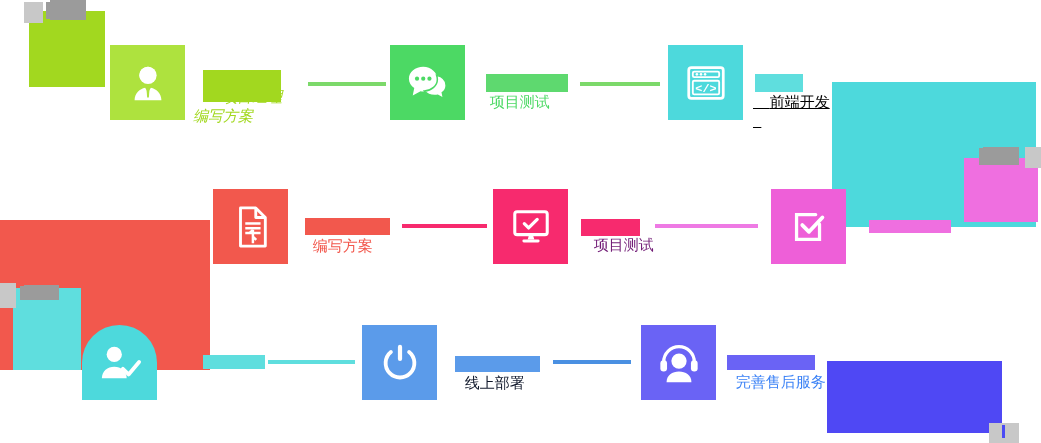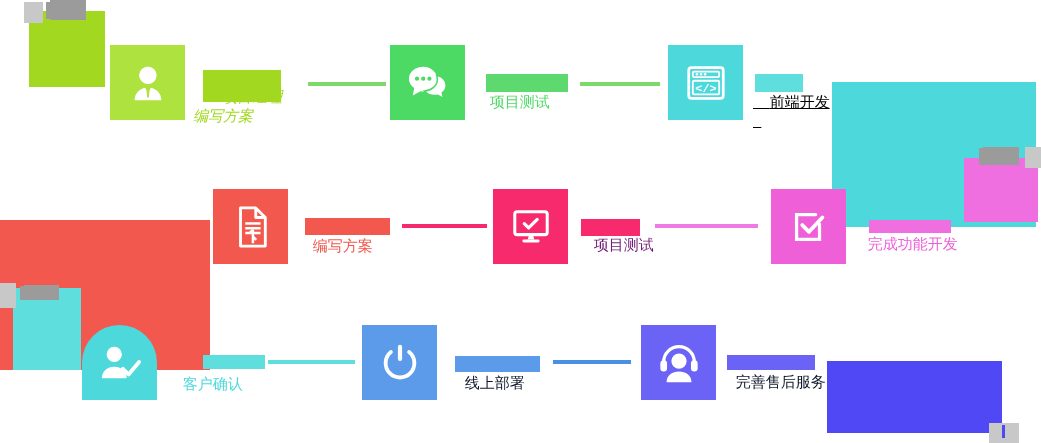--- a/index.html
+++ b/index.html
@@ -167,38 +167,32 @@
       </svg>
     </span>
   </div>
 
   <div class="redact" style="left:964px;top:158px;width:74px;height:64px;background:#ef6fe0;"></div>
 
   <div class="grayblock" style="left:983px;top:147px;width:36px;height:18px;"></div>
   <div class="grayblock" style="left:979px;top:148px;width:4px;height:17px;"></div>
   <div class="graylight" style="left:1025px;top:147px;width:16px;height:21px;"></div>
 
-  <div class="steplabel" style="left:851px;top:215px;color:#ee5fd8;">
-    <span>完成功能开发</span>
-  </div>
   <div class="redact" style="left:869px;top:220px;width:82px;height:13px;background:#ef6fe0;"></div>
 
   <div class="tile" style="left:82px;top:325px;width:75px;height:75px;background:#4dd9dc;border-radius:38px 38px 0 0;">
     <span>
       <svg width="46" height="42" viewBox="0 0 48 44">
         <circle cx="18" cy="13" r="8" fill="#ffffff"></circle>
         <path d="M5 38c0-7.5 6-12 13-12s13 4.5 13 12z" fill="#ffffff"></path>
         <path d="M27 28l6 6 11-13" fill="none" stroke="#ffffff" stroke-width="4" stroke-linecap="round" stroke-linejoin="round"></path>
       </svg>
     </span>
   </div>
 
-  <div class="steplabel" style="left:166px;top:355px;color:#4dd9dc;">
-    <span>客户确认</span>
-  </div>
   <div class="redact" style="left:203px;top:355px;width:62px;height:14px;background:#5fdede;"></div>
 
   <div class="conn" style="left:268px;top:360px;width:87px;background:#5fdede;"></div>
 
   <div class="tile" style="left:362px;top:325px;width:75px;height:75px;background:#5b9bea;">
     <span>
       <svg width="46" height="46" viewBox="0 0 48 48">
         <path d="M14.5 12.5a15 15 0 1 0 19 0" fill="none" stroke="#ffffff" stroke-width="4" stroke-linecap="round"></path>
         <rect x="21.8" y="5" width="4.4" height="17" rx="2.2" fill="#ffffff"></rect>
       </svg>
@@ -217,21 +211,21 @@
       <svg width="46" height="44" viewBox="0 0 48 46">
         <path d="M8 26v-4a16 16 0 0 1 32 0v4" fill="none" stroke="#ffffff" stroke-width="3.4" stroke-linecap="round"></path>
         <rect x="4.5" y="20" width="7" height="12" rx="3.4" fill="#ffffff"></rect>
         <rect x="36.5" y="20" width="7" height="12" rx="3.4" fill="#ffffff"></rect>
         <circle cx="24" cy="21" r="8" fill="#ffffff"></circle>
         <path d="M11 43c0-7 6-11 13-11s13 4 13 11z" fill="#ffffff"></path>
       </svg>
     </span>
   </div>
 
-  <div class="steplabel" style="left:719px;top:353px;color:#0f172a;">
+  <div class="steplabel" style="left:719px;top:353px;color:#3b82f6;">
     <span>完善售后服务</span>
   </div>
   <div class="redact" style="left:727px;top:355px;width:88px;height:15px;background:#6a63f5;"></div>
 
   <div class="redact" style="left:827px;top:361px;width:175px;height:72px;background:#4f48f4;"></div>
 
   <div class="graylight" style="left:989px;top:423px;width:30px;height:20px;"></div>
   <div class="caret" style="left:1002px;top:425px;height:13px;"></div>
 
 </div>

